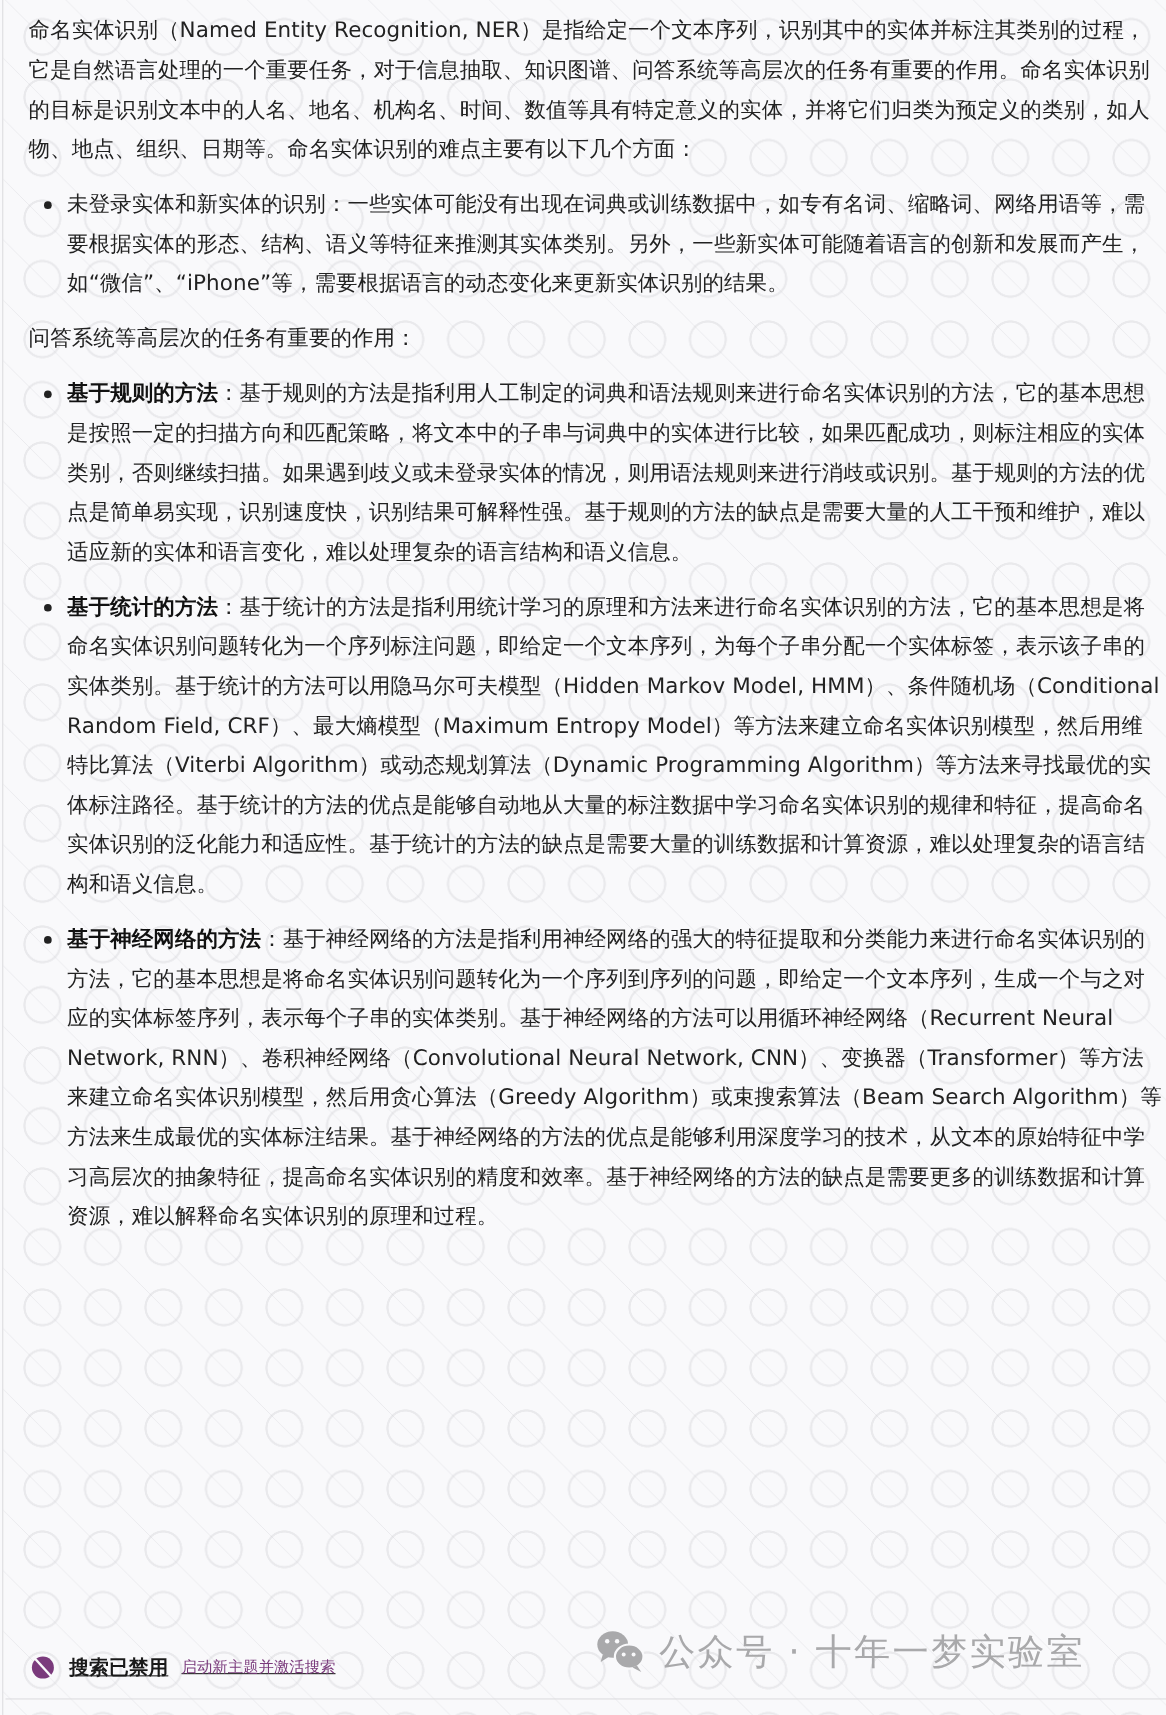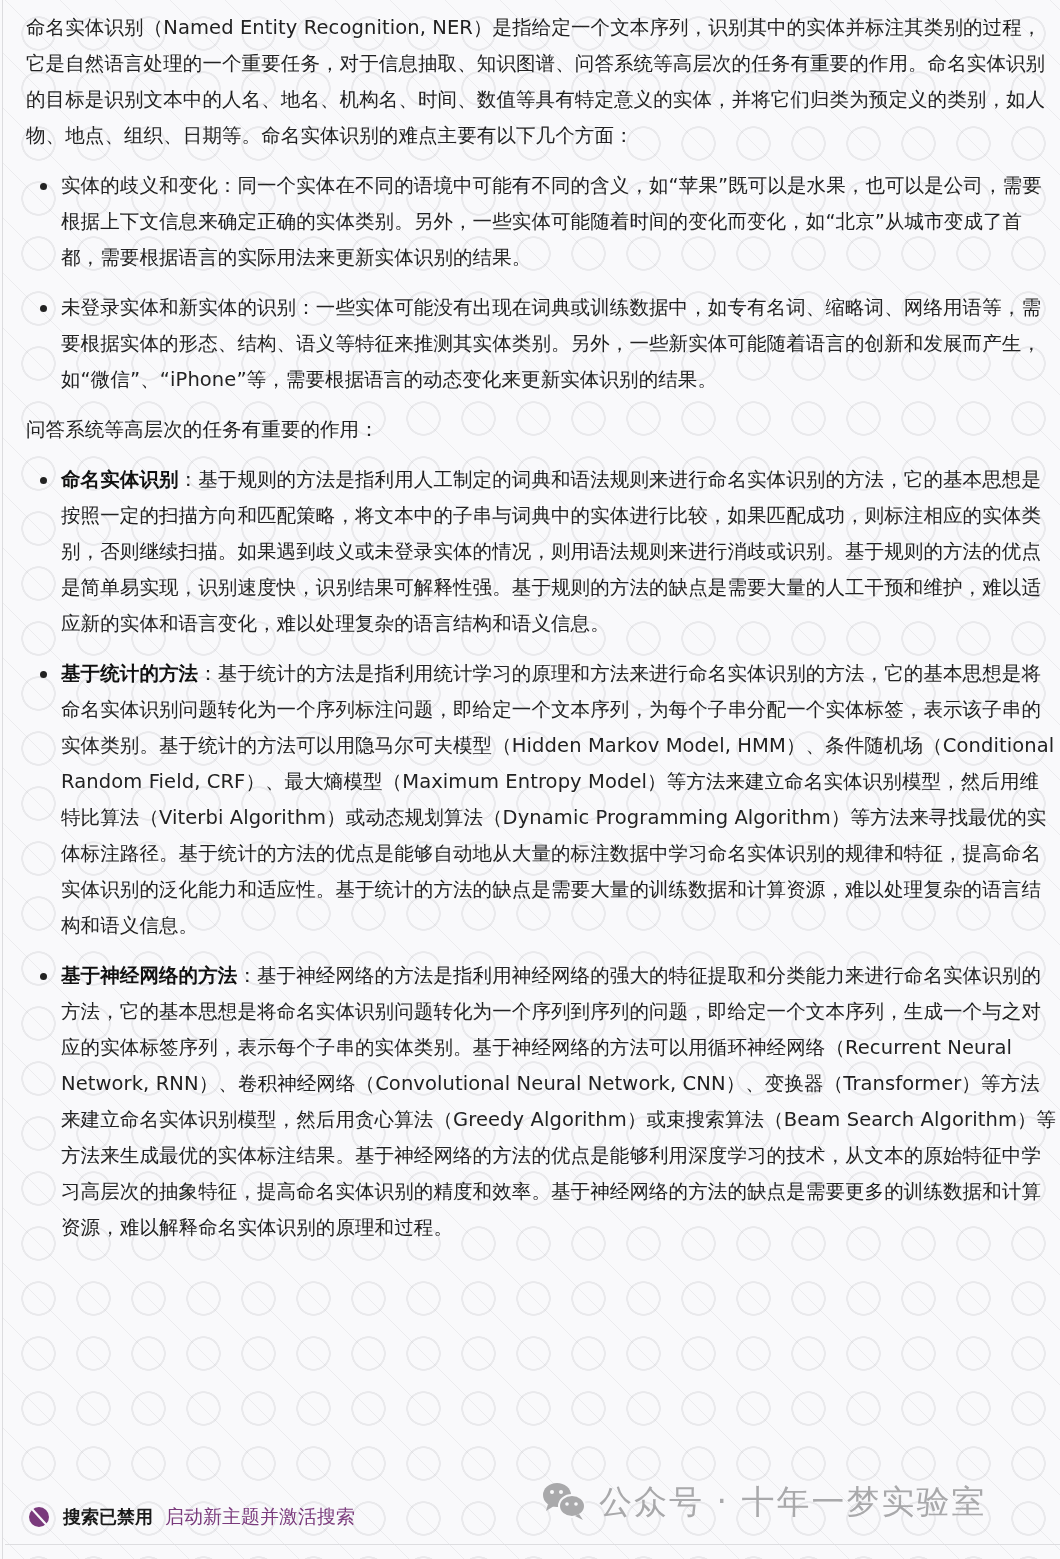--- a/index.html
+++ b/index.html
@@ -50,57 +50,57 @@
     left: 2px; right: 0;
     top: 1496px;
     height: 48px;
     border-bottom: 1px solid #dddde0;
   }
   .footer-inner {
     position: absolute;
     left: 22px; top: 8px;
     display: flex; align-items: center;
     gap: 12px;
+    text-decoration: underline;
   }
   .no-search-icon {
     width: 24px; height: 24px; display: inline-block;
   }
   .footer-title {
     font-weight: bold; font-size: 18px; color: #1a1a1a;
   }
   .footer-link {
-    font-size: 19px; color: #7a3a7c; cursor: pointer;
+    font-size: 14px; color: #7a3a7c; cursor: pointer;
   }
   .watermark {
     position: absolute;
     left: 536px; top: 1480px;
     display: flex; align-items: flex-start; gap: 10px;
     color: #a9a9ab;
     font-size: 33px;
     letter-spacing: 2px;
   }
   .wechat-icon { width: 50px; height: 42px; display: inline-block; }
 </style>
 </head>
 <body>
 
 <div class="page">
   <div class="content">
     <p>命名实体识别（Named Entity Recognition, NER）是指给定一个文本序列，识别其中的实体并标注其类别的过程，它是自然语言处理的一个重要任务，对于信息抽取、知识图谱、问答系统等高层次的任务有重要的作用。命名实体识别的目标是识别文本中的人名、地名、机构名、时间、数值等具有特定意义的实体，并将它们归类为预定义的类别，如人物、地点、组织、日期等。命名实体识别的难点主要有以下几个方面：</p>
 
     <ul>
-      <li>实体的歧义和变化：同一个实体在不同的语境中可能有不同的含义，如“苹果”既可以是水果，也可以是公司，需要根据上下文信息来确定正确的实体类别。另外，一些实体可能随着时间的变化而变化，如“北京”从城市变成了首都，需要根据语言的实际用法来更新实体识别的结果。</li>
       <li>未登录实体和新实体的识别：一些实体可能没有出现在词典或训练数据中，如专有名词、缩略词、网络用语等，需要根据实体的形态、结构、语义等特征来推测其实体类别。另外，一些新实体可能随着语言的创新和发展而产生，如“微信”、“iPhone”等，需要根据语言的动态变化来更新实体识别的结果。</li>
     </ul>
 
     <p>问答系统等高层次的任务有重要的作用：</p>
 
     <ul>
       <li>
-        <b>命名实体识别</b><span>：基于规则的方法是指利用人工制定的词典和语法规则来进行命名实体识别的方法，它的基本思想是按照一定的扫描方向和匹配策略，将文本中的子串与词典中的实体进行比较，如果匹配成功，则标注相应的实体类别，否则继续扫描。如果遇到歧义或未登录实体的情况，则用语法规则来进行消歧或识别。基于规则的方法的优点是简单易实现，识别速度快，识别结果可解释性强。基于规则的方法的缺点是需要大量的人工干预和维护，难以适应新的实体和语言变化，难以处理复杂的语言结构和语义信息。</span>
+        <b>基于规则的方法</b><span>：基于规则的方法是指利用人工制定的词典和语法规则来进行命名实体识别的方法，它的基本思想是按照一定的扫描方向和匹配策略，将文本中的子串与词典中的实体进行比较，如果匹配成功，则标注相应的实体类别，否则继续扫描。如果遇到歧义或未登录实体的情况，则用语法规则来进行消歧或识别。基于规则的方法的优点是简单易实现，识别速度快，识别结果可解释性强。基于规则的方法的缺点是需要大量的人工干预和维护，难以适应新的实体和语言变化，难以处理复杂的语言结构和语义信息。</span>
       </li>
       <li>
         <b>基于统计的方法</b><span>：基于统计的方法是指利用统计学习的原理和方法来进行命名实体识别的方法，它的基本思想是将命名实体识别问题转化为一个序列标注问题，即给定一个文本序列，为每个子串分配一个实体标签，表示该子串的实体类别。基于统计的方法可以用隐马尔可夫模型（Hidden Markov Model, HMM）、条件随机场（Conditional Random Field, CRF）、最大熵模型（Maximum Entropy Model）等方法来建立命名实体识别模型，然后用维特比算法（Viterbi Algorithm）或动态规划算法（Dynamic Programming Algorithm）等方法来寻找最优的实体标注路径。基于统计的方法的优点是能够自动地从大量的标注数据中学习命名实体识别的规律和特征，提高命名实体识别的泛化能力和适应性。基于统计的方法的缺点是需要大量的训练数据和计算资源，难以处理复杂的语言结构和语义信息。</span>
       </li>
       <li>
         <b>基于神经网络的方法</b><span>：基于神经网络的方法是指利用神经网络的强大的特征提取和分类能力来进行命名实体识别的方法，它的基本思想是将命名实体识别问题转化为一个序列到序列的问题，即给定一个文本序列，生成一个与之对应的实体标签序列，表示每个子串的实体类别。基于神经网络的方法可以用循环神经网络（Recurrent Neural Network, RNN）、卷积神经网络（Convolutional Neural Network, CNN）、变换器（Transformer）等方法来建立命名实体识别模型，然后用贪心算法（Greedy Algorithm）或束搜索算法（Beam Search Algorithm）等方法来生成最优的实体标注结果。基于神经网络的方法的优点是能够利用深度学习的技术，从文本的原始特征中学习高层次的抽象特征，提高命名实体识别的精度和效率。基于神经网络的方法的缺点是需要更多的训练数据和计算资源，难以解释命名实体识别的原理和过程。</span>
       </li>
     </ul>
   </div>
 

